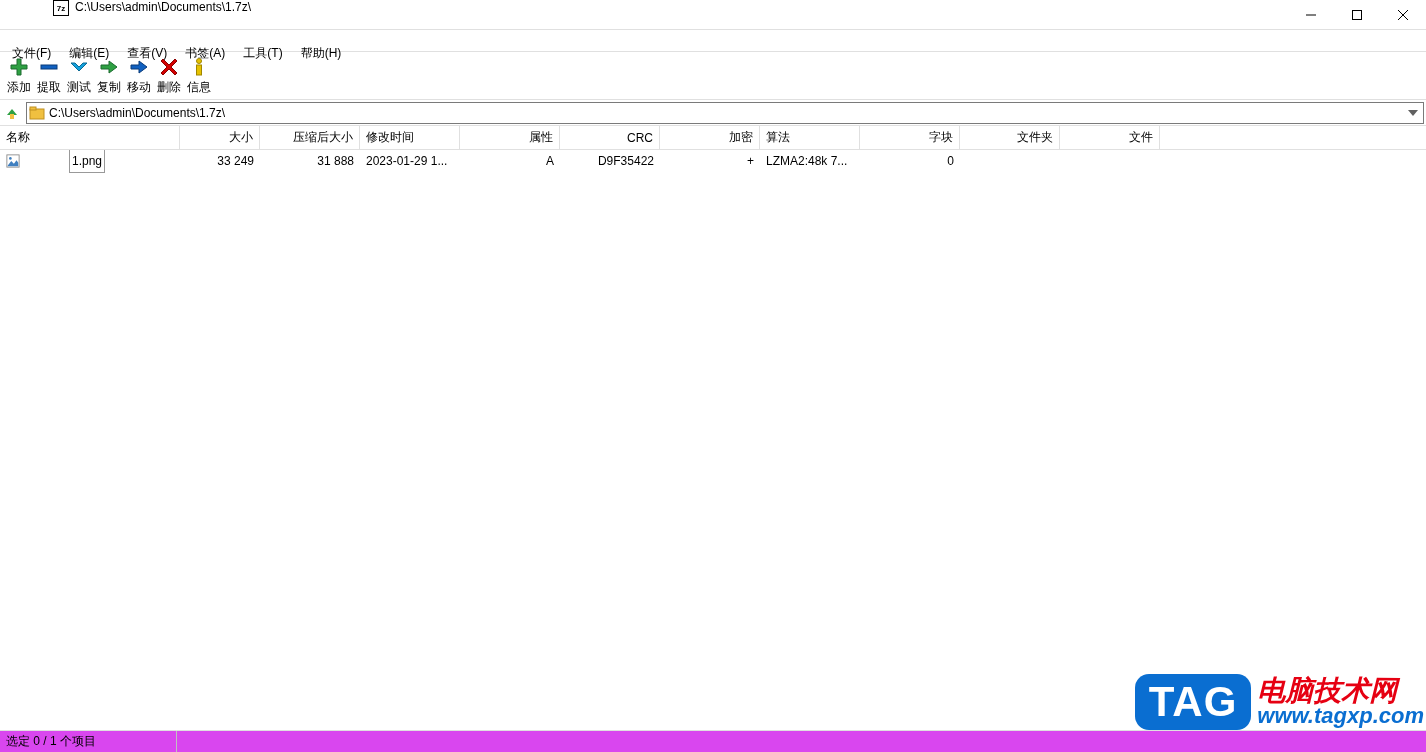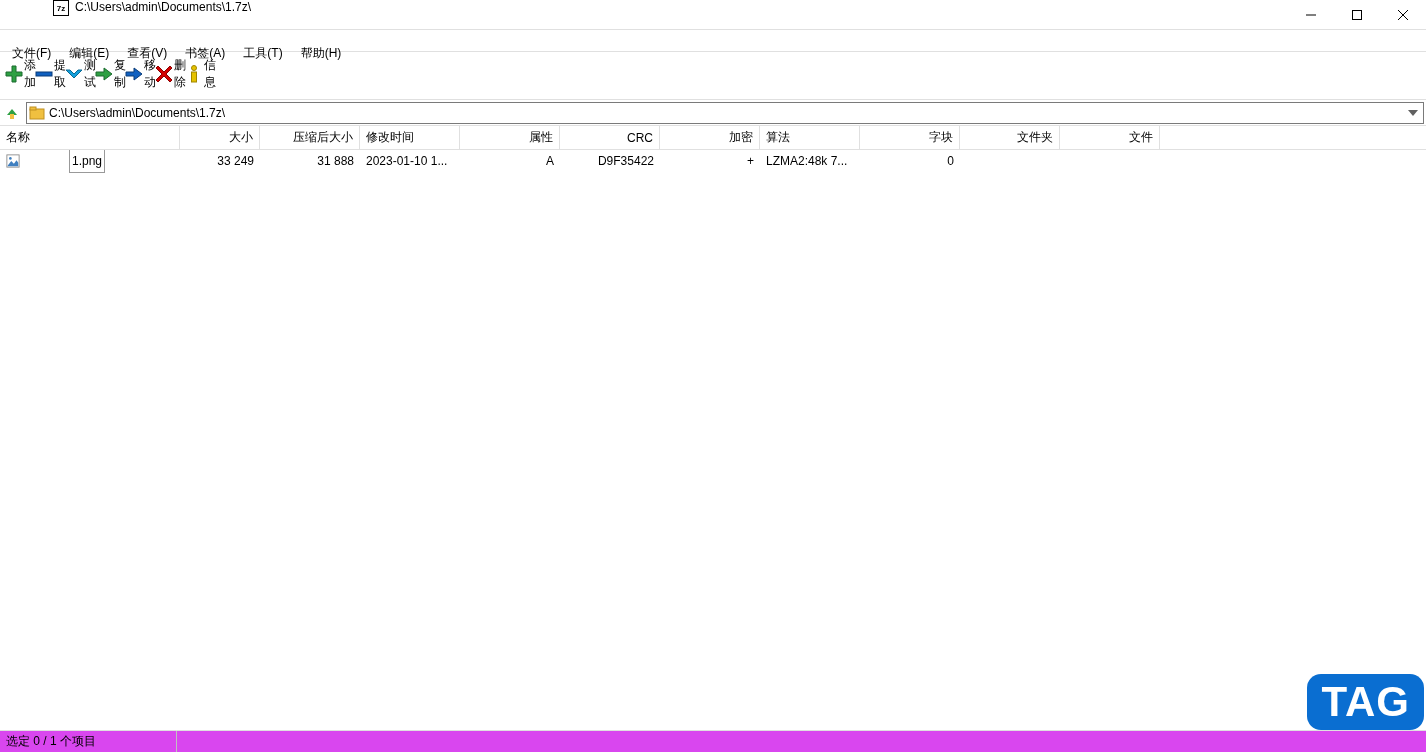--- a/index.html
+++ b/index.html
@@ -8,21 +8,21 @@
 .titlebar { height: 30px; background: #fff; display: flex; border-bottom: 1px solid #e0e0e0; padding-left: 47px; }
 .titlebar-icon { width: 16px; height: 16px; margin: 0 6px; border: 1px solid #000; display: flex; align-items: center; justify-content: center; font-size: 8px; font-weight: bold; }
 .titlebar-title { flex: 1; font-size: 12px; }
 .win-controls { display: flex; height: 100%; }
 .win-btn { width: 46px; height: 30px; display: flex; align-items: center; justify-content: center; cursor: pointer; }
 
 .menubar { height: 22px; display: flex; align-items: center; padding: 0 4px; gap: 2px; border-bottom: 1px solid #e0e0e0; }
 .menu-item { padding: 2px 8px; cursor: pointer; font-size: 12px; margin-top: 26px; }
 
 .toolbar { height: 48px; display: flex; align-items: flex-start; padding: 2px 4px; border-bottom: 1px solid #e0e0e0; }
-.tool-btn { display: flex; flex-direction: row; align-items: center; justify-content: flex-start; width: 30px; cursor: pointer; padding-top: 2px; }
+.tool-btn { display: flex; flex-direction: column; align-items: center; justify-content: flex-start; width: 30px; cursor: pointer; padding-top: 2px; }
 .tool-icon { width: 22px; height: 22px; display: flex; align-items: center; justify-content: center; }
 .tool-label { font-size: 12px; margin-top: 1px; }
 
 .addressbar { height: 26px; display: flex; align-items: center; padding: 2px; border-bottom: 1px solid #e0e0e0; gap: 4px; }
 .addr-icon { width: 20px; height: 20px; display: flex; align-items: center; justify-content: center; cursor: pointer; }
 .addr-input-wrap { flex: 1; height: 22px; border: 1px solid #7a7a7a; display: flex; align-items: center; padding: 0 2px; background: #fff; }
 .addr-folder-icon { width: 16px; height: 16px; margin-right: 4px; }
 .addr-input { flex: 1; border: none; outline: none; font-size: 12px; font-family: inherit; }
 .addr-dropdown { width: 16px; cursor: pointer; display:flex; align-items:center; justify-content:center;}
 .list-header { height: 24px; display: flex; border-bottom: 1px solid #e0e0e0; background: #fff; }
@@ -194,30 +194,34 @@
     <div class="list-cell col-name">
       <svg class="file-icon" viewBox="0 0 16 16">
           <rect x="1" y="1" width="14" height="14" fill="#fff" stroke="#888"></rect>
           <circle cx="5" cy="5" r="1.5" fill="#4080c0"></circle>
           <path d="M2 13 L6 8 L9 11 L12 7 L14 10 V14 H2 Z" fill="#4080c0"></path>
         </svg>
       <span class="filename">1.png</span>
     </div>
     <div class="list-cell col-size right">33 249</div>
     <div class="list-cell col-packed right">31 888</div>
-    <div class="list-cell col-modified">2023-01-10 1...</div>
+    <div class="list-cell col-modified">2023-01-29 1...</div>
     <div class="list-cell col-attr right">A</div>
     <div class="list-cell col-crc right">D9F35422</div>
     <div class="list-cell col-encrypted right">+</div>
     <div class="list-cell col-method">LZMA2:48k 7...</div>
     <div class="list-cell col-block right">0</div>
     <div class="list-cell col-folders right"></div>
     <div class="list-cell col-files right"></div>
   </div>
 </div>
 
 <div class="watermark">
   <div class="wm-tag">TAG</div>
+  <div class="wm-text">
+    <div class="wm-cn">电脑技术网</div>
+    <div class="wm-url">www.tagxp.com</div>
+  </div>
 </div>
 
 <div class="statusbar">
   <div class="status-cell">选定 0 / 1 个项目</div>
 </div>
 
 </body></html>

